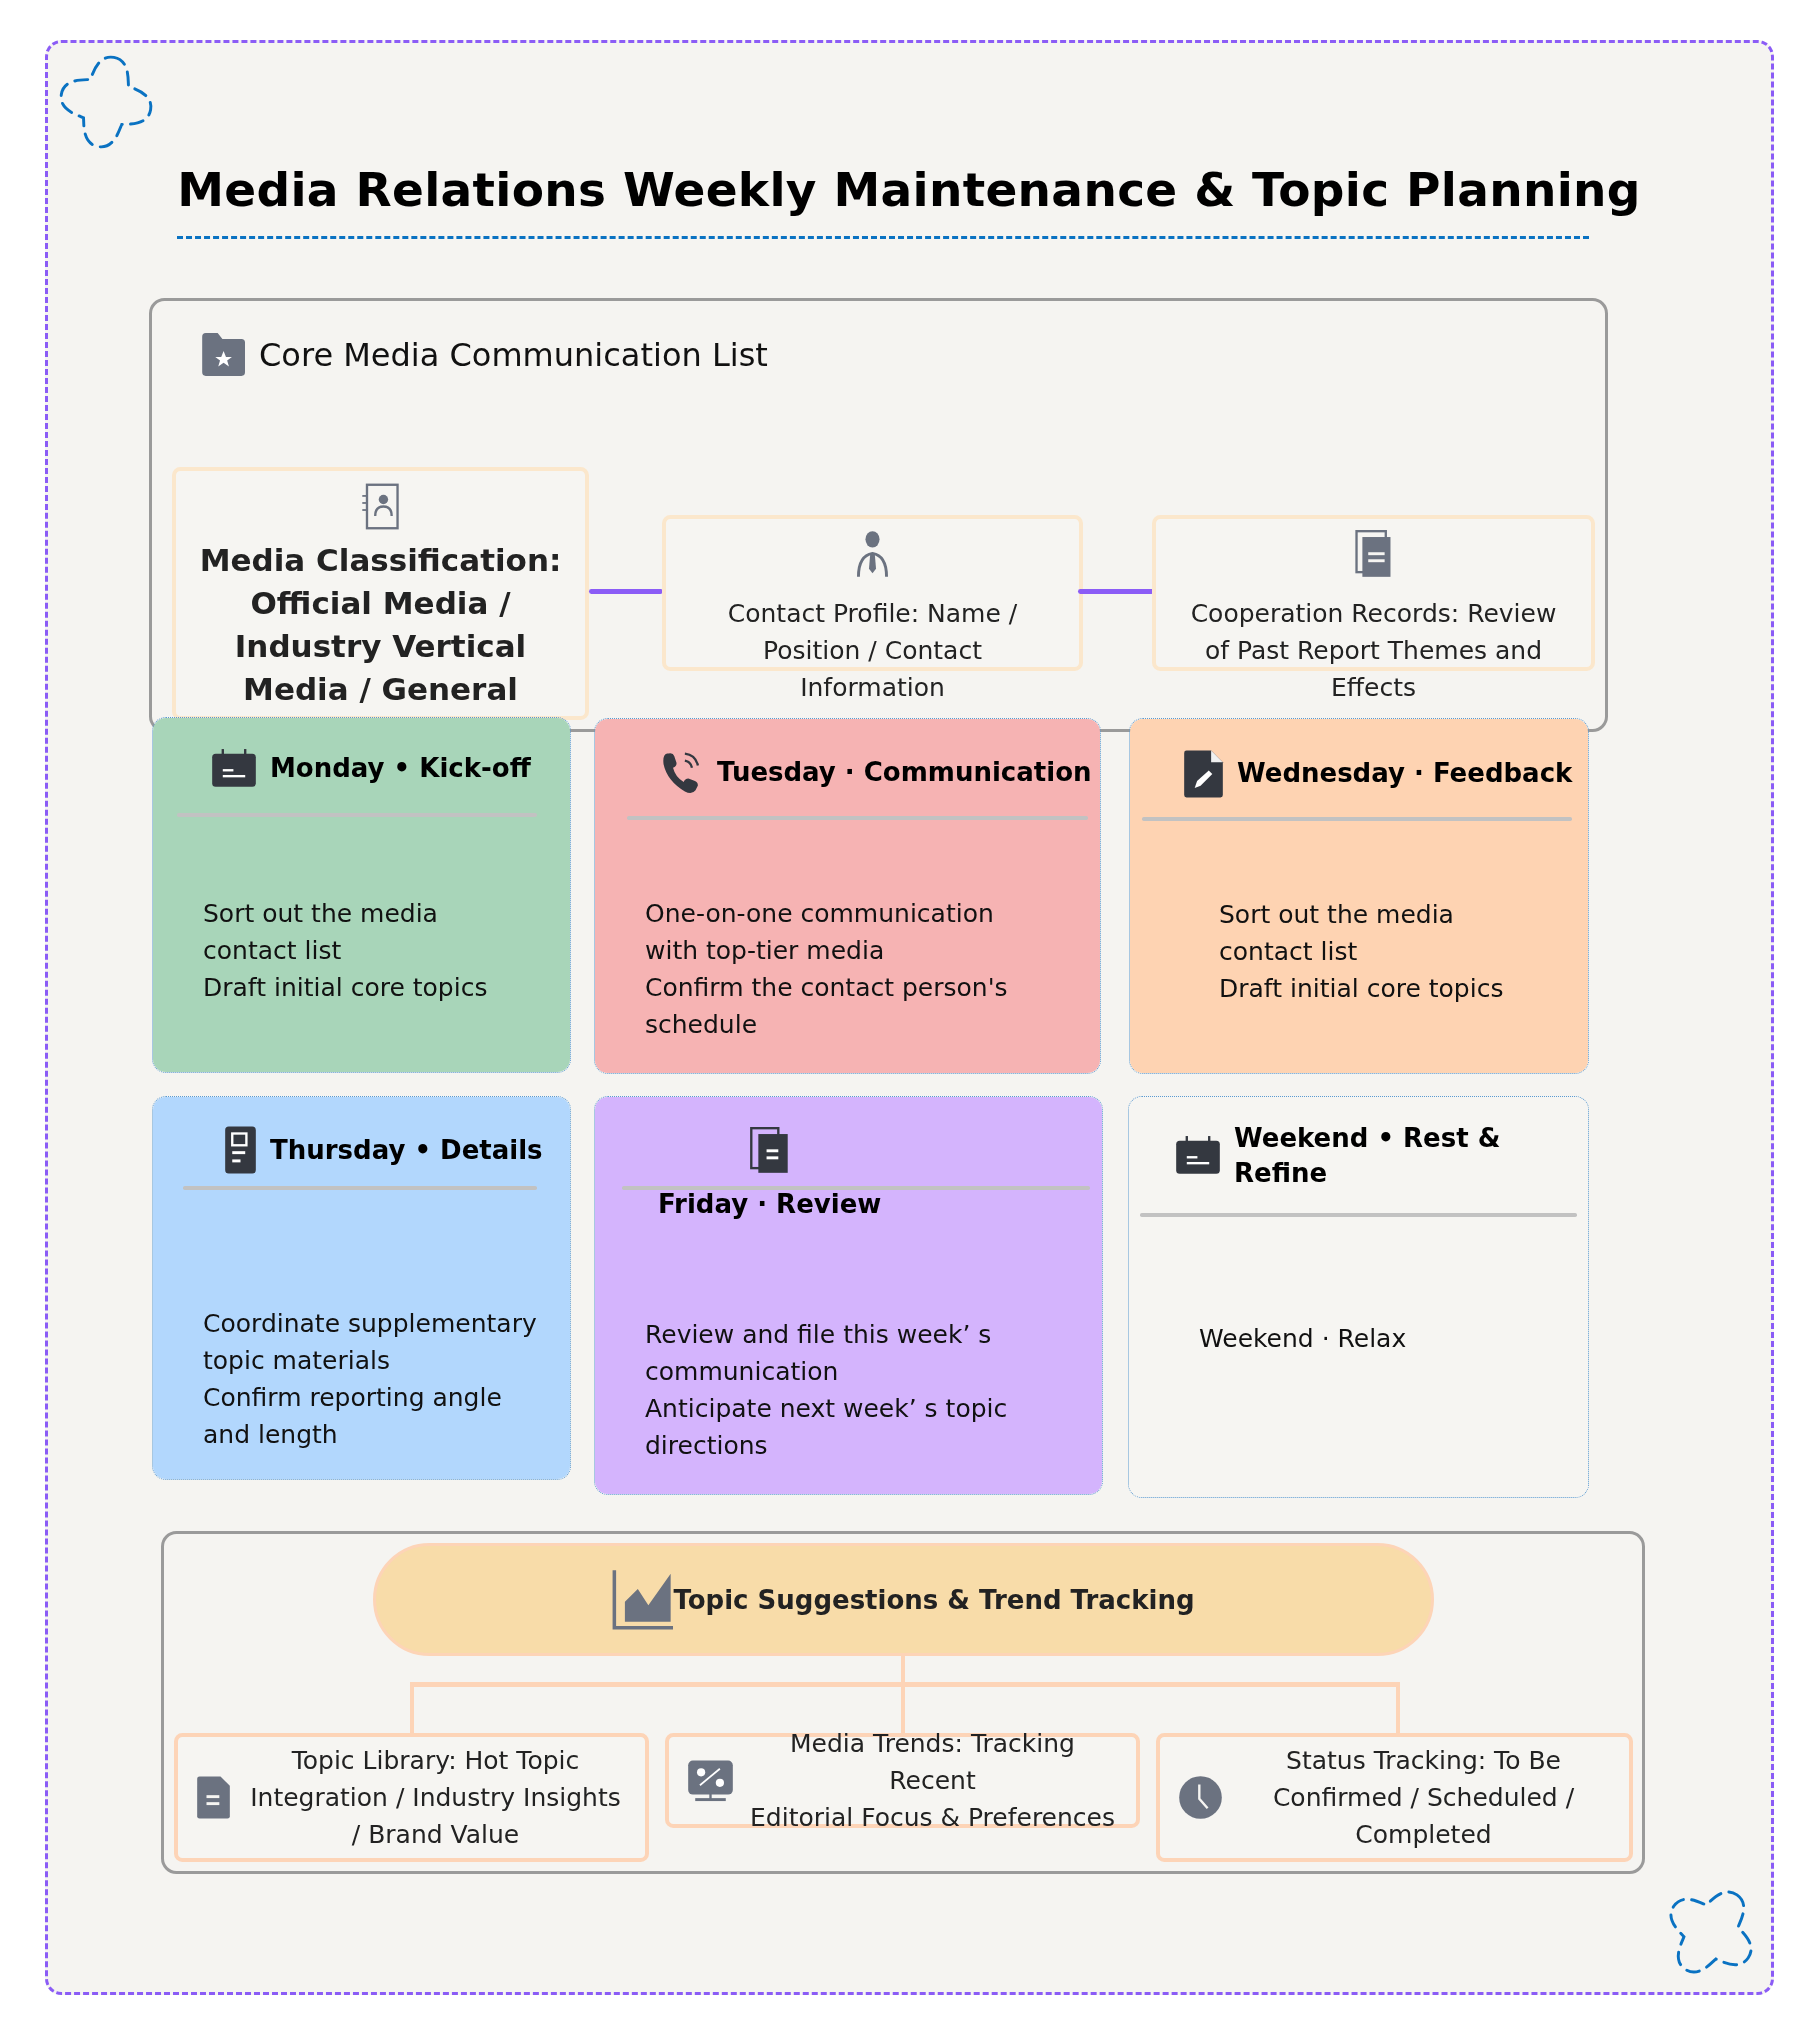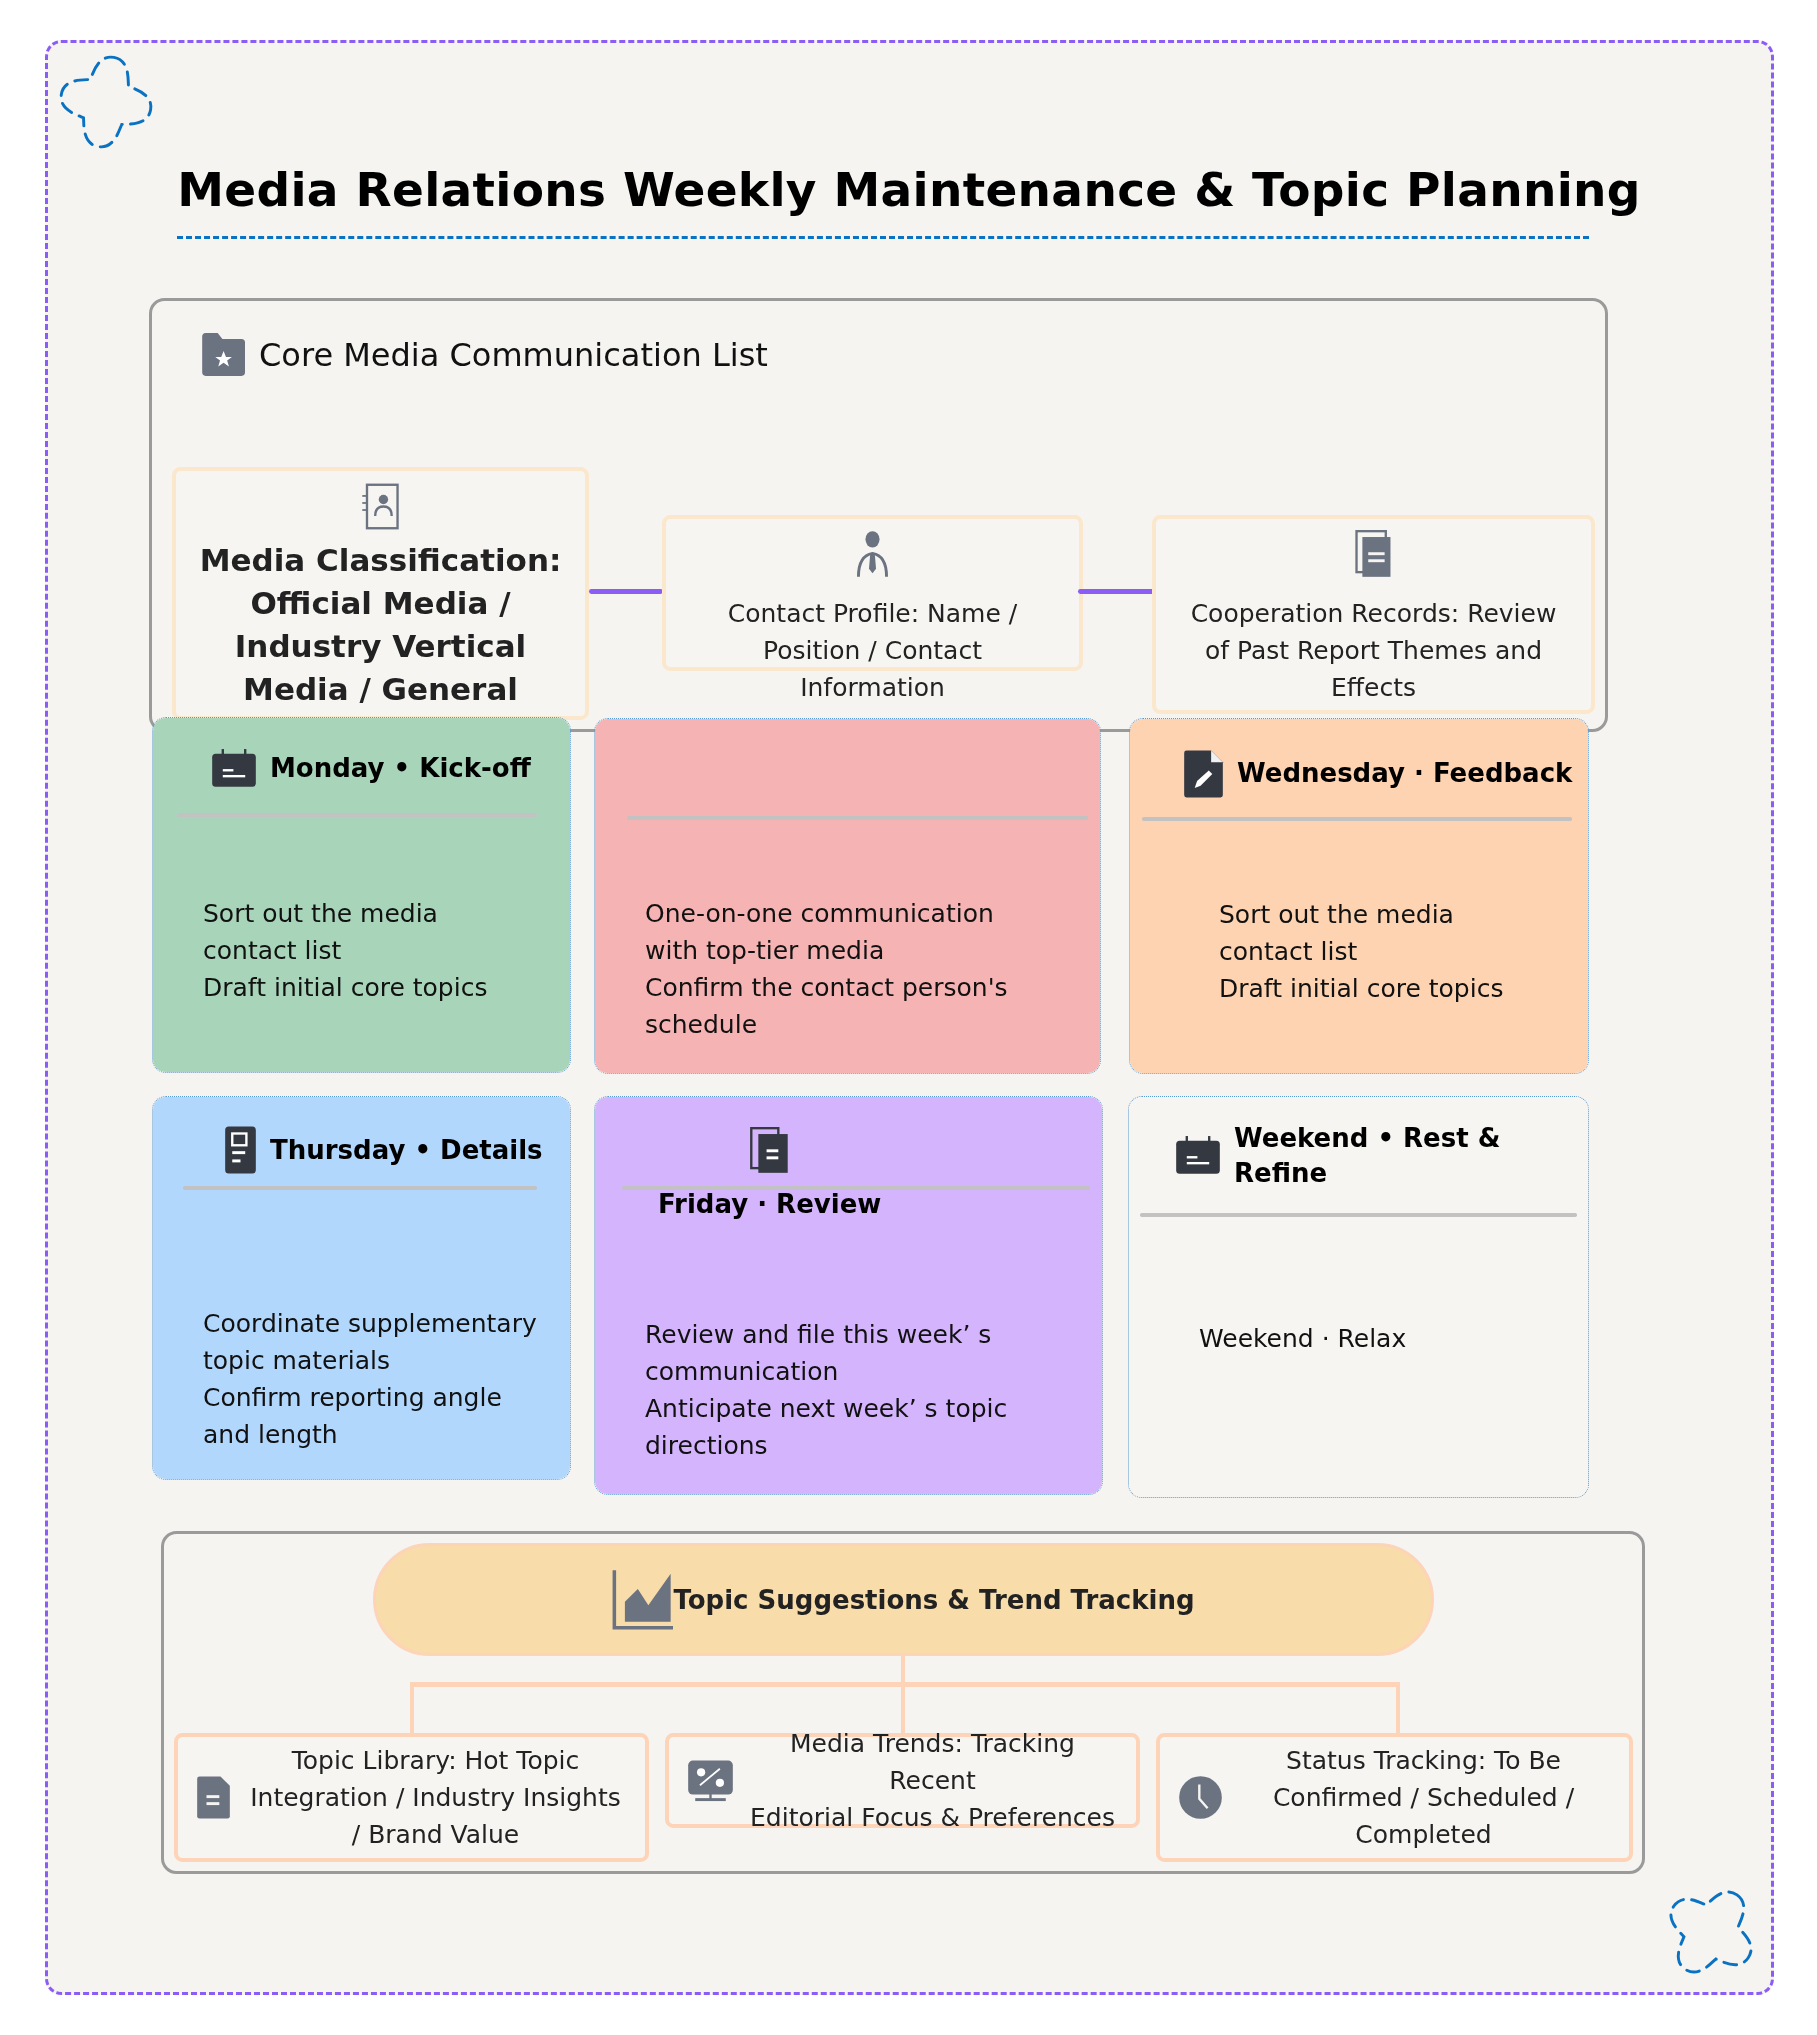--- a/index.html
+++ b/index.html
@@ -88,21 +88,21 @@
       <ellipse cx="40" cy="16" rx="12" ry="14" fill="#6b7280"></ellipse>
       <path d="M16 80 Q16 44 40 40 Q64 44 64 80" fill="none" stroke="#6b7280" stroke-width="5"></path>
       <path d="M36 42 L44 42 L46 66 L40 74 L34 66 Z" fill="#6b7280"></path>
     </svg>
   </span>
   <div class="txt" style="margin-top:17.7px; padding:0 22px;">Contact Profile: Name / Position / Contact Information</div>
 </div>
 
 <div class="abs connector" style="left:1078px; top:589px; width:76px;"></div>
 
-<div class="abs node" style="left:1152px; top:515px; width:443px; height:199px; padding-top:10.6px;">
+<div class="abs node" style="left:1152px; top:515px; width:443px; height:156px; padding-top:10.6px;">
   <span>
     <svg width="41" height="48" viewBox="0 0 70 82">
       <rect x="6" y="2" width="50" height="70" fill="none" stroke="#6b7280" stroke-width="4"></rect>
       <rect x="16" y="12" width="48" height="68" fill="#6b7280"></rect>
       <rect x="26" y="38" width="28" height="5" fill="#f6f5f2"></rect>
       <rect x="26" y="50" width="28" height="5" fill="#f6f5f2"></rect>
     </svg>
   </span>
   <div class="txt" style="margin-top:17.7px; padding:0 23.6px;">Cooperation Records: Review of Past Report Themes and Effects</div>
 </div>
@@ -124,20 +124,30 @@
   <div class="abs card-rule" style="left:23.6px; right:33px; top:95px;"></div>
   <div class="abs card-body" style="left:50px; top:177px;">
     <div>Sort out the media</div>
     <div>contact list</div>
     <div>Draft initial core topics</div>
   </div>
 </div>
 
 <div class="abs card" style="left:594px; top:718px; width:507px; height:356px;">
   <div class="abs" style="left:0;top:0;right:0;bottom:0;background:#f6b3b3;border-radius:13px;"></div>
+  <div class="abs card-head" style="left:66px; top:31px;">
+    <span>
+      <svg width="43" height="45" viewBox="0 0 72 76">
+        <path d="M10 6 Q2 8 4 24 Q10 52 40 70 Q52 76 58 68 L62 60 Q62 54 56 52 L46 48 Q40 48 38 54 Q24 46 20 30 Q26 28 26 22 L22 10 Q20 4 12 6 Z" fill="#343840"></path>
+        <path d="M40 6 Q58 8 62 26" fill="none" stroke="#343840" stroke-width="4"></path>
+        <path d="M40 18 Q50 20 52 30" fill="none" stroke="#343840" stroke-width="4"></path>
+      </svg>
+    </span>
+    <span>Tuesday · Communication</span>
+  </div>
   <div class="abs card-rule" style="left:32px; right:11.8px; top:97px;"></div>
   <div class="abs card-body" style="left:50px; top:176px;">
     <div>One-on-one communication</div>
     <div>with top-tier media</div>
     <div>Confirm the contact person's</div>
     <div>schedule</div>
   </div>
 </div>
 
 <div class="abs card" style="left:1129px; top:718px; width:460px; height:356px;">

